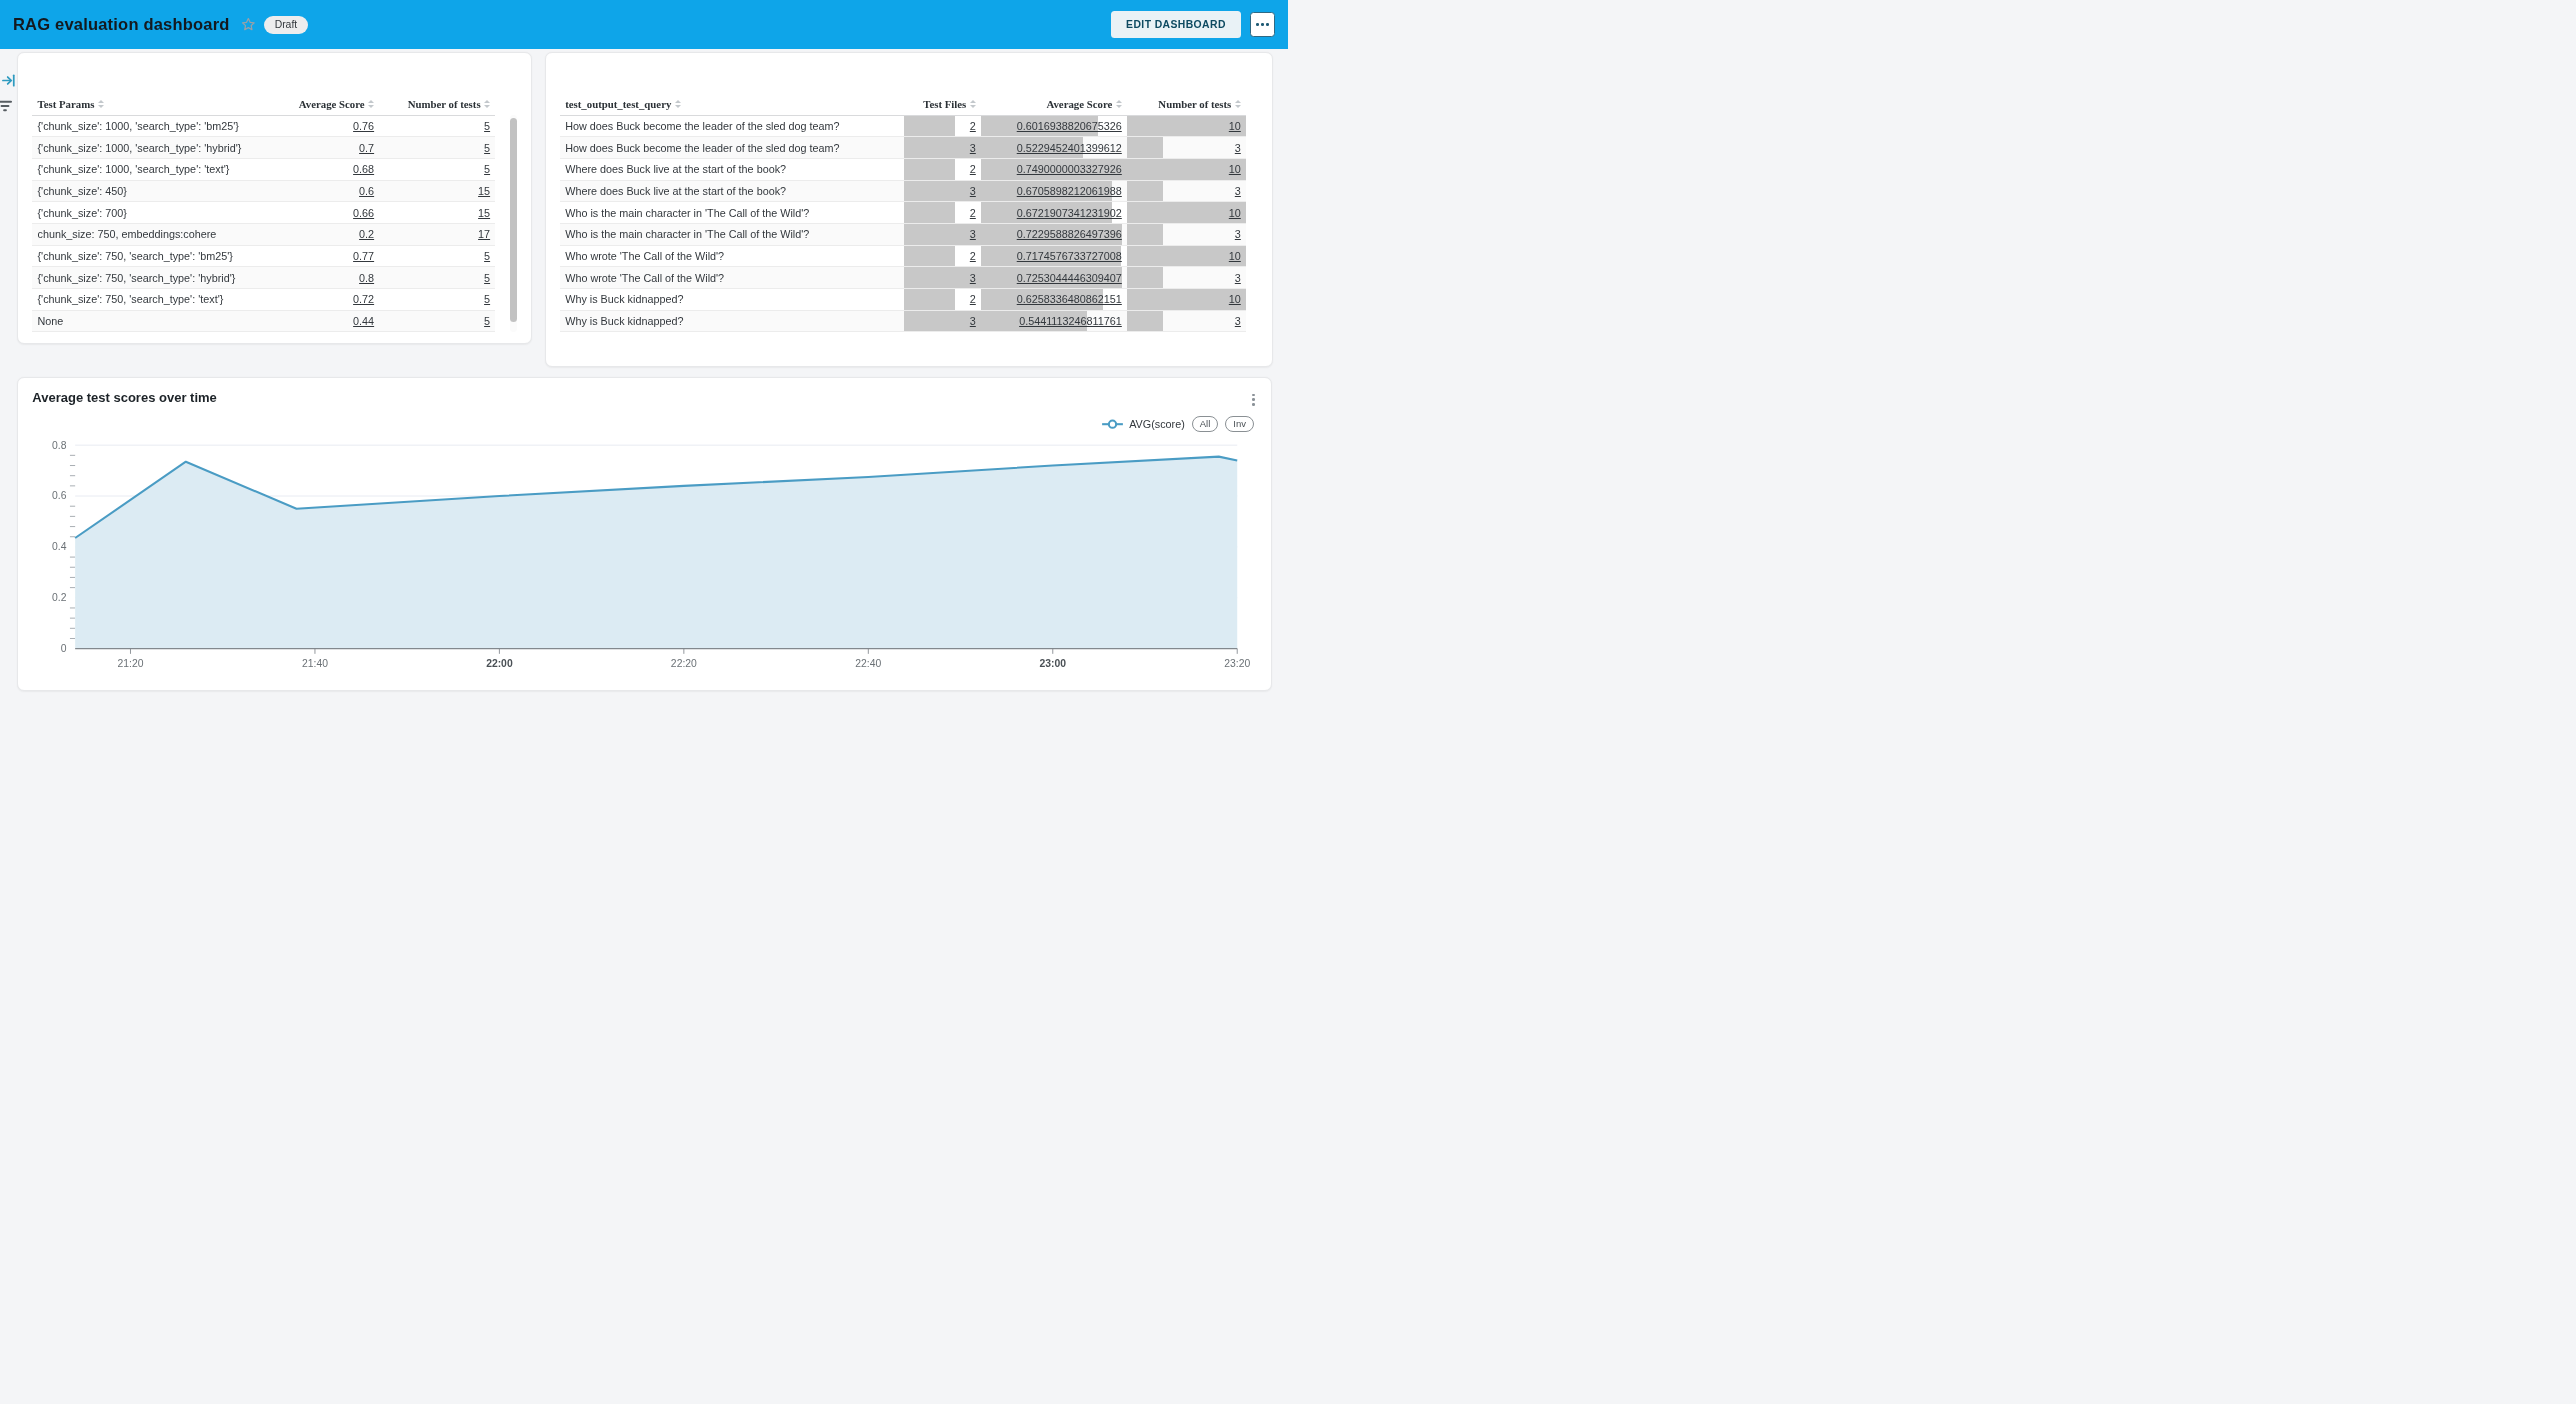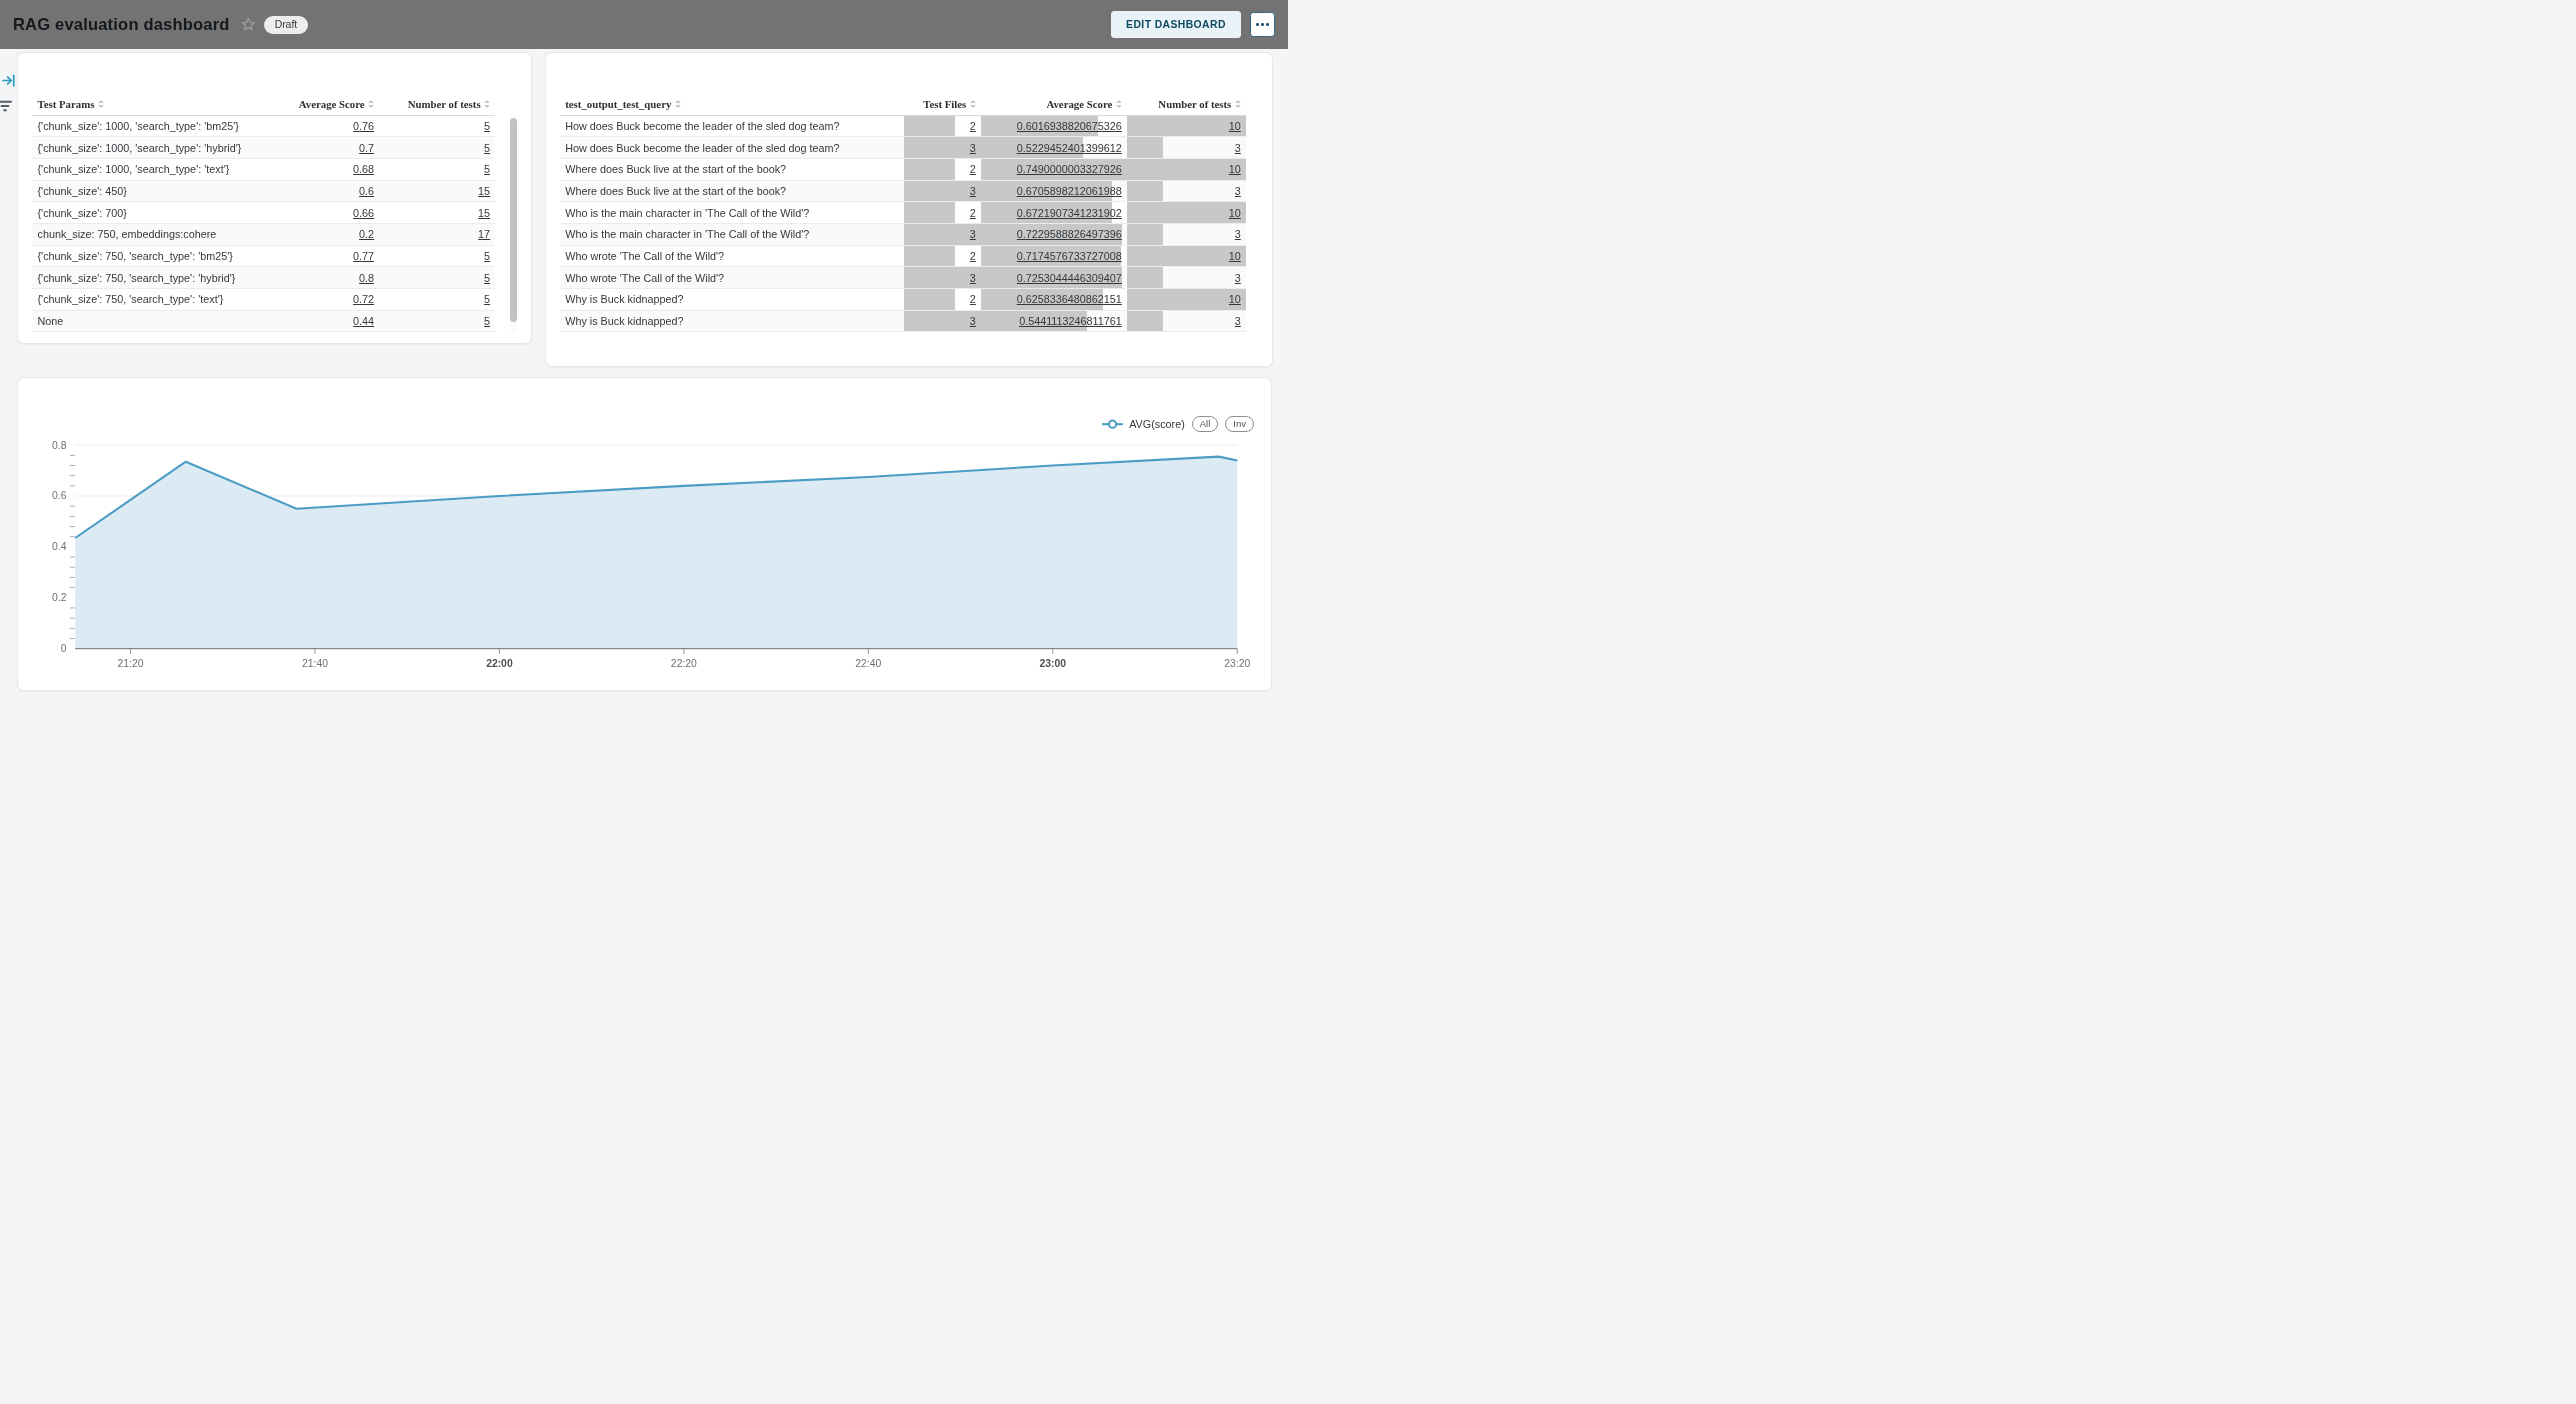--- a/index.html
+++ b/index.html
@@ -7,21 +7,21 @@
   body {
     font-family:"Liberation Sans", sans-serif;
     background:#f4f5f7;
     color:#2d3338;
     overflow:hidden;
     position:relative;
   }
   
   .top-header {
     position:absolute; left:0; top:0; width:1288px; height:49px;
-    background:#737373; display:flex; align-items:center; padding:0 13px;
+    background:#0ea5e9; display:flex; align-items:center; padding:0 13px;
   }
   .page-title { font-size:16.5px; font-weight:bold; color:#14191e; letter-spacing:0.2px; }
   .star-btn { margin-left:11.3px; cursor:pointer; display:flex; align-items:center; }
   .badge {
     margin-left:8.7px; background:#ededee; color:#33383d;
     font-size:10.4px; padding:3.5px 10.4px; border-radius:10.4px;
   }
   .header-actions { margin-left:auto; display:flex; align-items:center; gap:9.5px; }
   .edit-btn {
     background:#e9f2f6; color:#0d4a61; border:none; cursor:pointer;
@@ -398,20 +398,28 @@
           </div>
           <div class="cell num">
             <div class="bar" style="width: 30%;"></div>
             <span>3</span>
           </div>
         </div>
       </div>
   </section>
 
   <section class="card" id="card-chart">
+    <div class="card-head">
+      <div class="card-title">Average test scores over time</div>
+      <div class="card-kebab">
+          <i></i>
+          <i></i>
+          <i></i>
+        </div>
+    </div>
     <div class="legend-row">
       <div class="legend-item">
         <svg width="21" height="10.4" viewBox="0 0 24 12">
           <line x1="0" y1="6" x2="24" y2="6" stroke="#4a9cc4" stroke-width="2.4"></line>
           <circle cx="12" cy="6" r="4.2" fill="#ffffff" stroke="#4a9cc4" stroke-width="2.4"></circle>
         </svg>
         <span class="legend-label">AVG(score)</span>
       </div>
       <button class="pill">All</button>
       <button class="pill">Inv</button>

